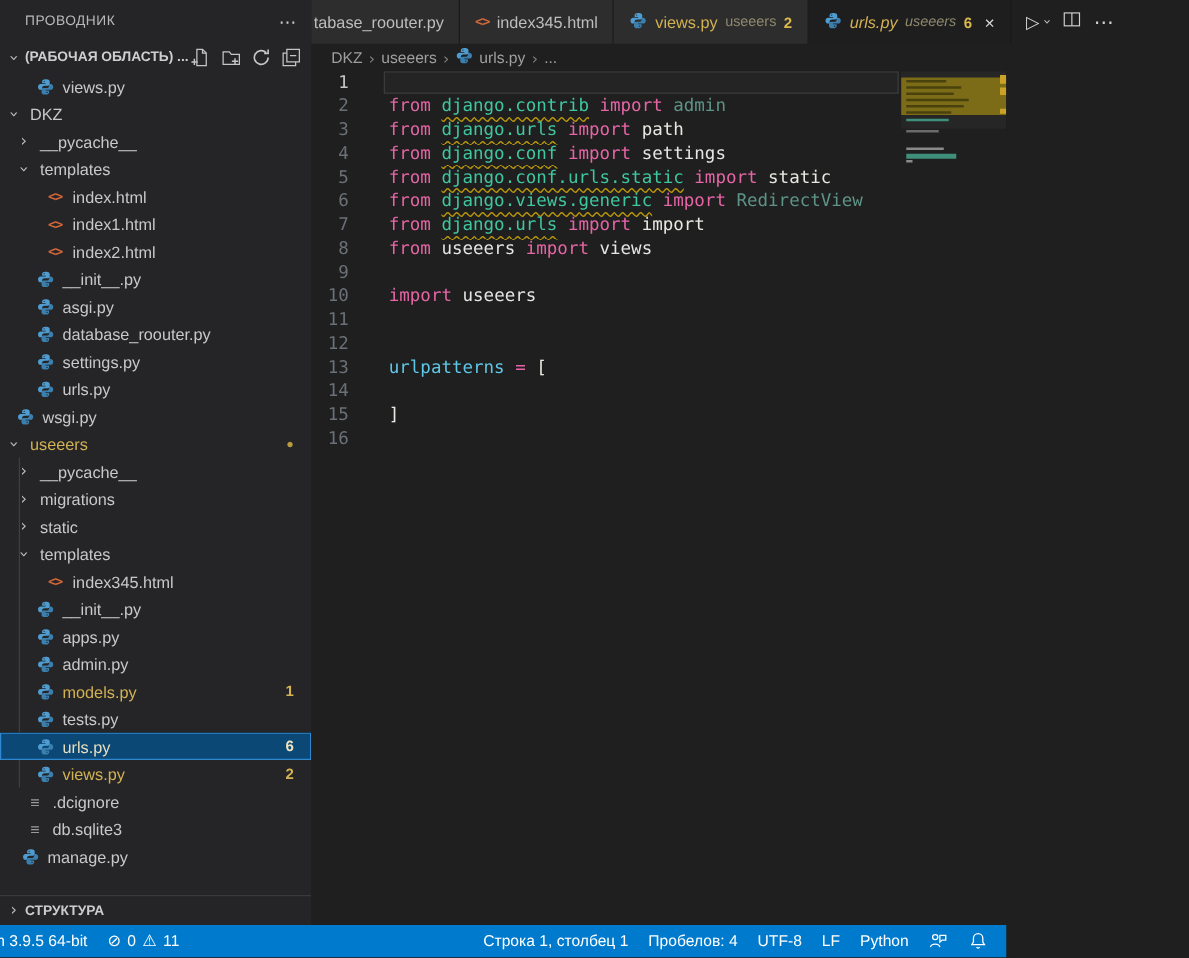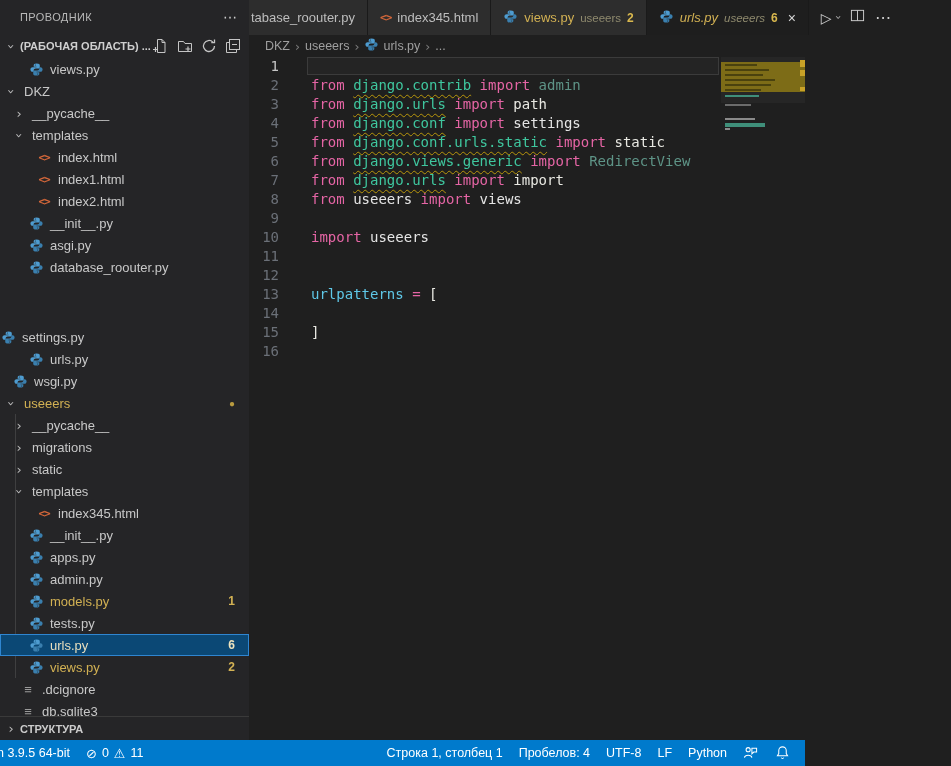--- a/index.html
+++ b/index.html
@@ -188,21 +188,21 @@
           </div>
           <div class="row" style="padding-left: 28px;">
             <span class="ico">
               <svg viewBox="0 0 32 32" width="15" height="15">
                 <path fill="#4e9cd0" d="M16 3c-5 0-6 2.2-6 4v3h6v1H7.5C4.5 11 3 13.5 3 16s1.5 5 4.5 5H10v-3c0-2.5 2-4 4.5-4H20c1.7 0 3-1.3 3-3V7c0-1.8-1-4-7-4zm-2.5 2.4a1.1 1.1 0 1 1 0 2.2 1.1 1.1 0 0 1 0-2.2z"></path>
                 <path fill="#3a7fae" d="M16 29c5 0 6-2.2 6-4v-3h-6v-1h8.5c3 0 4.5-2.5 4.5-5s-1.5-5-4.5-5H22v3c0 2.5-2 4-4.5 4H12c-1.7 0-3 1.3-3 3v4c0 1.8 1 4 7 4zm2.5-2.4a1.1 1.1 0 1 1 0-2.2 1.1 1.1 0 0 1 0 2.2z"></path>
               </svg>
             </span>
             <span class="lbl">database_roouter.py</span>
           </div>
-          <div class="row" style=" margin-top: 48px;">
+          <div class="row" style="padding-left: 28px;">
             <span class="ico">
               <svg viewBox="0 0 32 32" width="15" height="15">
                 <path fill="#4e9cd0" d="M16 3c-5 0-6 2.2-6 4v3h6v1H7.5C4.5 11 3 13.5 3 16s1.5 5 4.5 5H10v-3c0-2.5 2-4 4.5-4H20c1.7 0 3-1.3 3-3V7c0-1.8-1-4-7-4zm-2.5 2.4a1.1 1.1 0 1 1 0 2.2 1.1 1.1 0 0 1 0-2.2z"></path>
                 <path fill="#3a7fae" d="M16 29c5 0 6-2.2 6-4v-3h-6v-1h8.5c3 0 4.5-2.5 4.5-5s-1.5-5-4.5-5H22v3c0 2.5-2 4-4.5 4H12c-1.7 0-3 1.3-3 3v4c0 1.8 1 4 7 4zm2.5-2.4a1.1 1.1 0 1 1 0-2.2 1.1 1.1 0 0 1 0 2.2z"></path>
               </svg>
             </span>
             <span class="lbl">settings.py</span>
           </div>
           <div class="row" style="padding-left: 28px;">
             <span class="ico">

